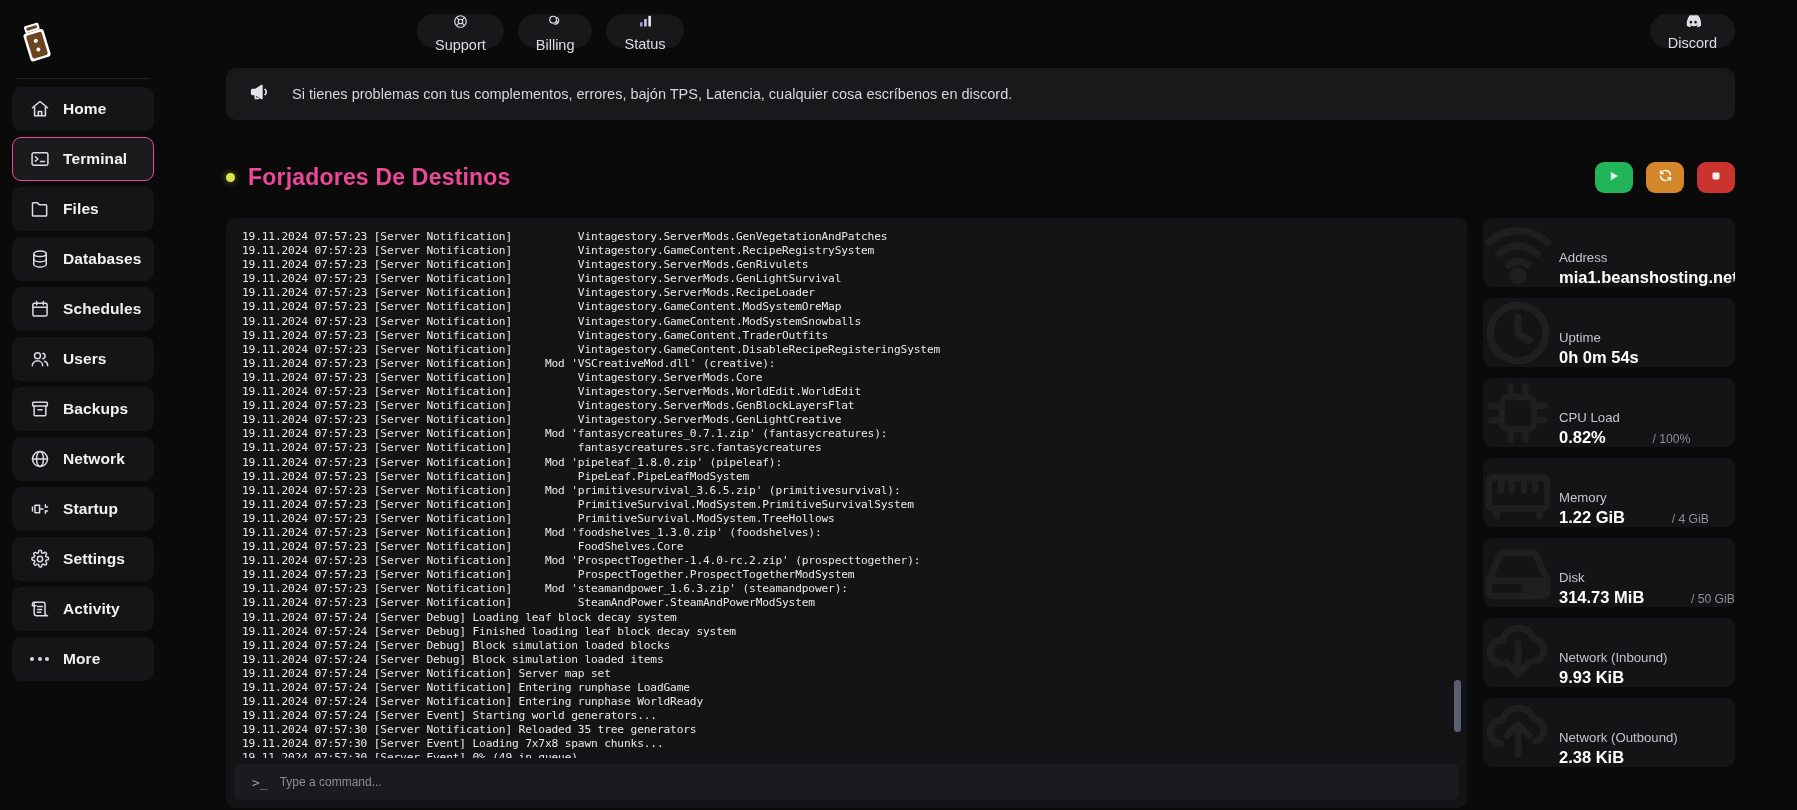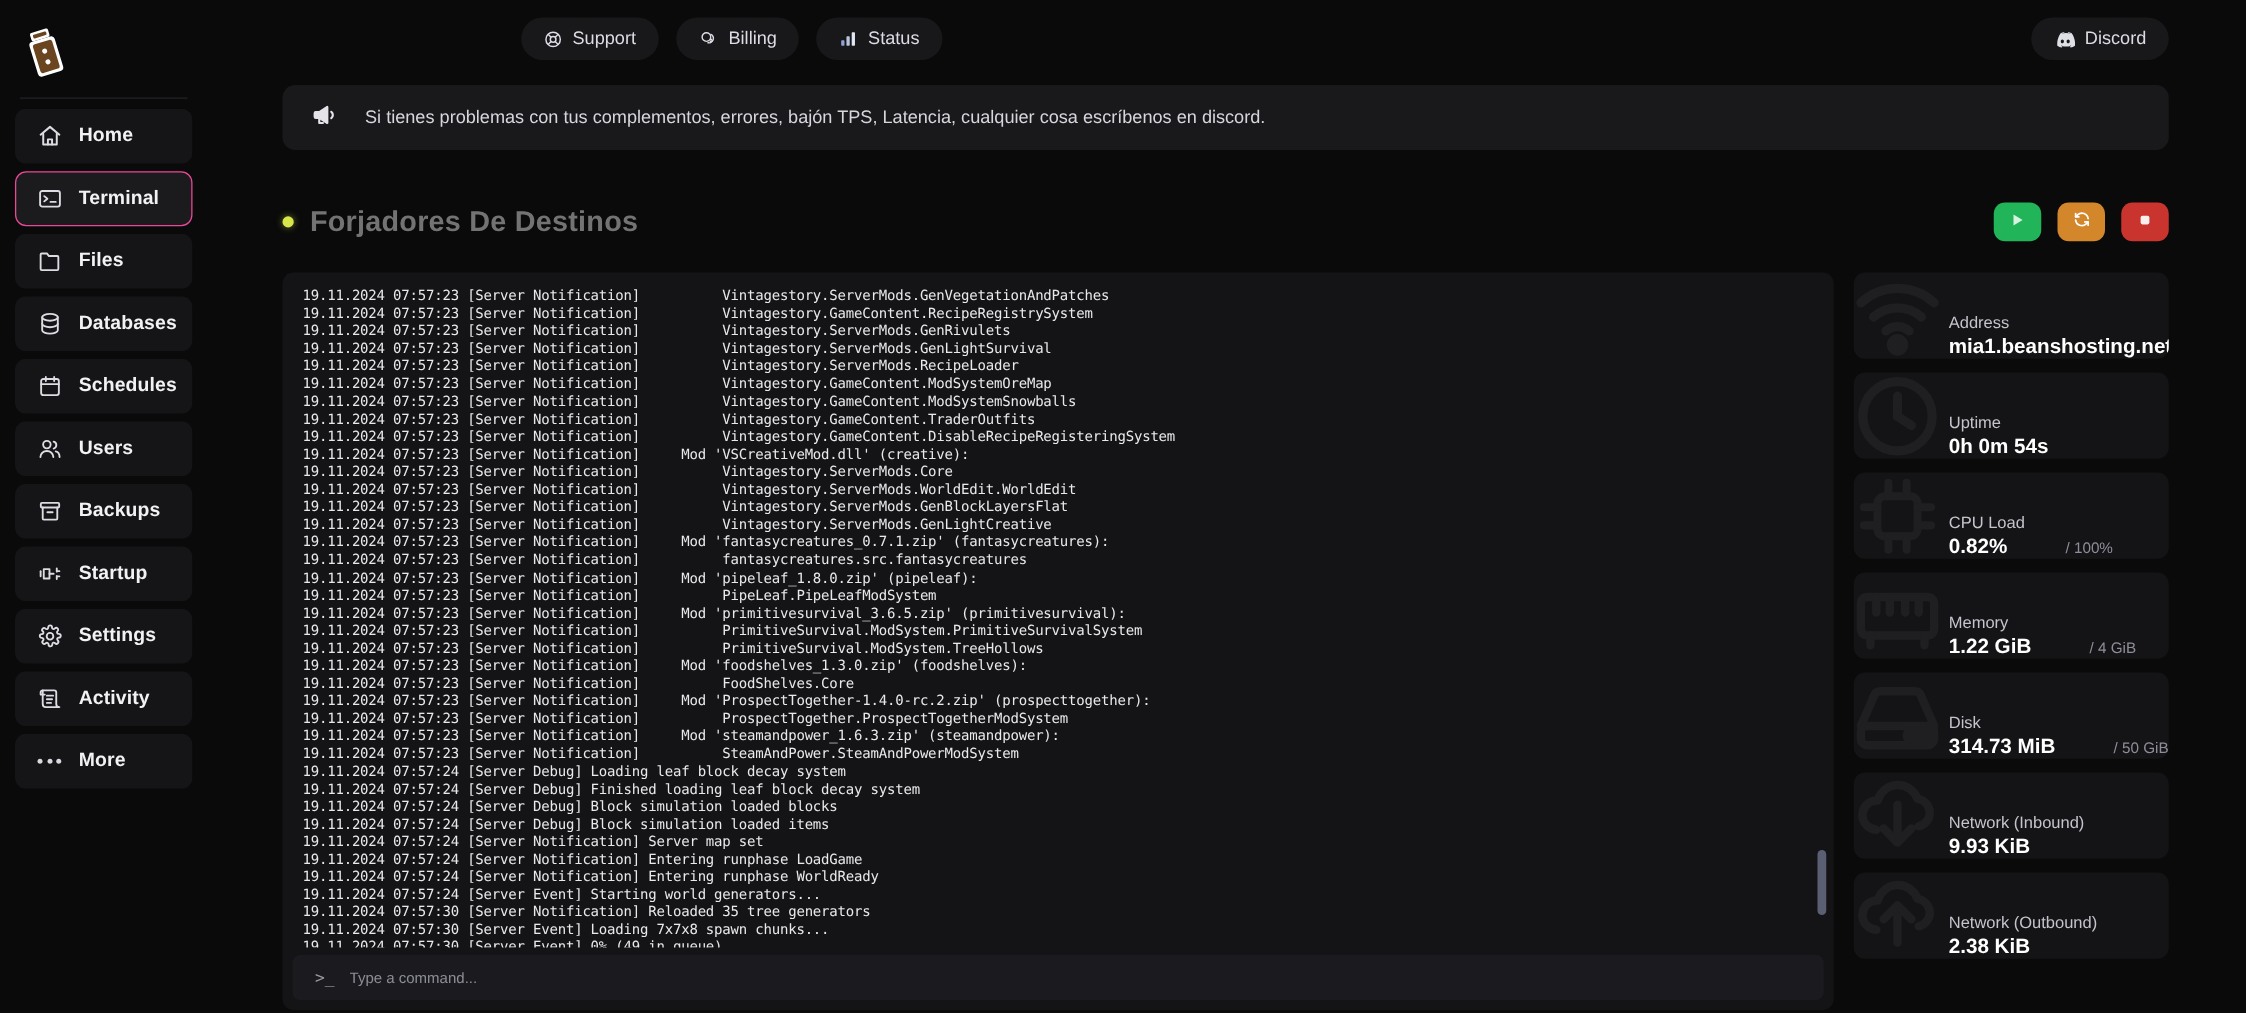--- a/index.html
+++ b/index.html
@@ -43,39 +43,39 @@
 
   .topbar {
     height: 62px; display: flex; align-items: center;
     padding: 0 62px 0 0; position: relative;
   }
   .topnav { display: flex; gap: 14px; margin-left: 251px; }
   .pill {
     display: flex; align-items: center; gap: 8px;
     height: 34px; padding: 0 18px; border-radius: 17px;
     background: #18181b; color: #dcdce4; font-size: 14.5px;
-    cursor: pointer; white-space: nowrap;
+    cursor: pointer; white-space: nowrap; flex-direction: column;
   }
   .pill .gl { font-size: 14px; line-height: 1; display: flex; align-items: center; }
   .discord-pill { margin-left: auto; }
 
   .content { padding: 0 62px 0 60px; }
 
   .banner {
     height: 52px; background: #19191c; border-radius: 10px;
     display: flex; align-items: center; gap: 20px;
     padding: 0 22px; margin-top: 6px;
   }
   .banner-text { font-size: 14.5px; color: #d6d6dc; }
 
   .server-head {
     display: flex; align-items: center; margin-top: 34px; height: 46px;
   }
   .status-dot { width: 9px; height: 9px; border-radius: 50%; background: #d7e64a; margin-right: 13px; box-shadow: 0 0 6px rgba(215,230,74,.5); }
-  .server-title { font-size: 23px; font-weight: 700; color: #737373; letter-spacing: .2px; }
+  .server-title { font-size: 23px; font-weight: 700; color: #ec4899; letter-spacing: .2px; }
   .power-btns { margin-left: auto; display: flex; gap: 13px; }
   .pbtn { width: 38px; height: 31px; border-radius: 9px; display: flex; align-items: center; justify-content: center; cursor: pointer; border: none; }
   .pbtn.start { background: #22b459; }
   .pbtn.restart { background: #d4872a; }
   .pbtn.stop { background: #c9352e; }
 
   .body-row { display: flex; gap: 16px; margin-top: 18px; }
 
   
   .console-wrap {
@@ -214,20 +214,30 @@
         <span class="nav-ico">
           <svg width="20" height="20" viewBox="0 0 24 24" fill="none" stroke="currentColor" stroke-width="1.8" stroke-linecap="round" stroke-linejoin="round">
               <rect x="3.2" y="4" width="17.6" height="4.4" rx="1"></rect>
               <path d="M5 8.4v10.6a1 1 0 0 0 1 1h12a1 1 0 0 0 1-1V8.4"></path>
               <path d="M9.5 13h5"></path>
             </svg>
         </span>
         <span class="nav-label">Backups</span>
       </div>
 
+      <div class="nav-item">
+        <span class="nav-ico">
+          <svg width="20" height="20" viewBox="0 0 24 24" fill="none" stroke="currentColor" stroke-width="1.8" stroke-linecap="round" stroke-linejoin="round">
+              <circle cx="12" cy="12" r="9"></circle>
+              <path d="M3 12h18"></path>
+              <ellipse cx="12" cy="12" rx="4.2" ry="9"></ellipse>
+            </svg>
+        </span>
+        <span class="nav-label">Network</span>
+      </div>
 
       <div class="nav-item">
         <span class="nav-ico">
           <svg width="20" height="20" viewBox="0 0 24 24" fill="none" stroke="currentColor" stroke-width="1.8" stroke-linecap="round" stroke-linejoin="round">
               <path d="M3 9.5v5"></path>
               <path d="M6 7.5h5.5v9H6z"></path>
               <path d="M11.5 12h4"></path>
               <path d="M18.5 7v3M18.5 14v3M21 9.5h-2.5M21 14.5h-2.5"></path>
             </svg>
         </span>

